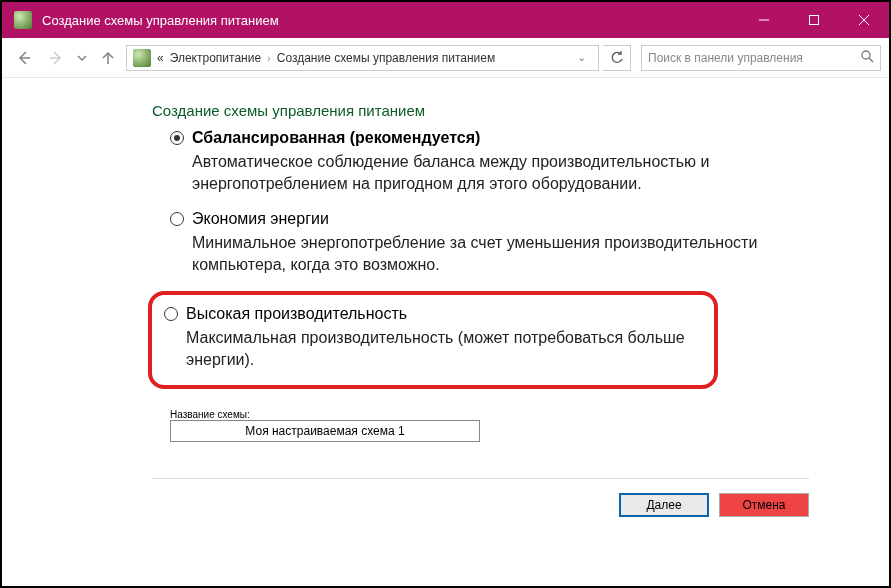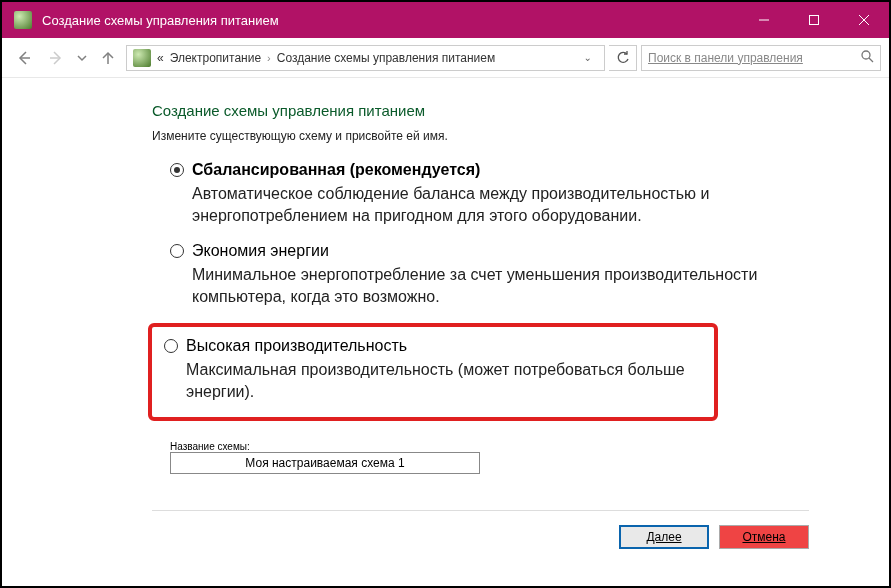--- a/index.html
+++ b/index.html
@@ -67,23 +67,24 @@
   .breadcrumb-box .bc-text { color: #333; font-size: 12px; white-space: nowrap; }
   .breadcrumb-box .bc-drop { margin-left: auto; color: #666; font-size: 10px; padding: 0 6px; }
   .refresh-btn {
     width: 28px; height: 26px;
     border: 1px solid #ccc; border-left: none;
     display: flex; align-items: center; justify-content: center;
   }
   .search-box {
     width: 240px; height: 26px;
     border: 1px solid #ccc;
+    margin-left: 6px;
     display: flex; align-items: center;
     padding: 0 6px;
-    color: #888; font-size: 12px; text-decoration: underline;
+    color: #888; font-size: 12px;
   }
   .search-box .search-icon { margin-left: auto; }
 
   
   .content {
     flex: 1;
     background: #fff;
     padding: 24px 80px 24px 150px;
     overflow: auto;
     position: relative;
@@ -120,21 +121,21 @@
   .option-desc {
     color: #222;
     margin: 4px 0 0 22px;
     line-height: 1.4;
     max-width: 570px;
   }
 
   
   .highlight-box {
     border: 4px solid #e02020;
-    border-radius: 6px;
+    border-radius: 16px;
     padding: 10px 12px 14px 12px;
     margin: 4px 0 20px -4px;
     width: 570px;
   }
 
   .field-block { margin: 18px 0 0 18px; }
   .field-label { font-size: 10px; margin-bottom: 0; }
   .text-input {
     width: 310px; height: 22px;
     border: 1px solid #888;
@@ -144,21 +145,20 @@
     text-align: center;
   }
 
   .footer-line {
     border-top: 1px solid #ddd;
     margin: 36px 0 0 0;
   }
   .buttons {
     display: flex; justify-content: flex-end; gap: 10px;
     margin-top: 14px;
-    text-decoration: underline;
   }
   .btn {
     min-width: 90px; height: 24px;
     border: 1px solid #aaa;
     background: #ef4444;
     font-size: 12px;
     display: flex; align-items: center; justify-content: center;
   }
   .btn.primary { border: 2px solid #0a64ad; background: #e9e9e9; }
 
@@ -237,21 +237,20 @@
         <svg width="14" height="14" style="stroke:#777;fill:none;stroke-width:1.3">
             <circle cx="6" cy="6" r="4"></circle>
             <line x1="9" y1="9" x2="13" y2="13"></line>
           </svg>
       </span>
     </div>
   </div>
 
   <div class="content">
     <div class="page-title">Создание схемы управления питанием</div>
-    <div class="page-sub">Измените существующую схему и присвойте ей имя.</div>
 
     <div class="option">
       <div class="option-row">
         <span class="radio checked"></span>
         <span class="option-label bold">Сбалансированная (рекомендуется)</span>
       </div>
       <div class="option-desc">Автоматическое соблюдение баланса между производительностью и энергопотреблением на пригодном для этого оборудовании.</div>
     </div>
 
     <div class="option">

